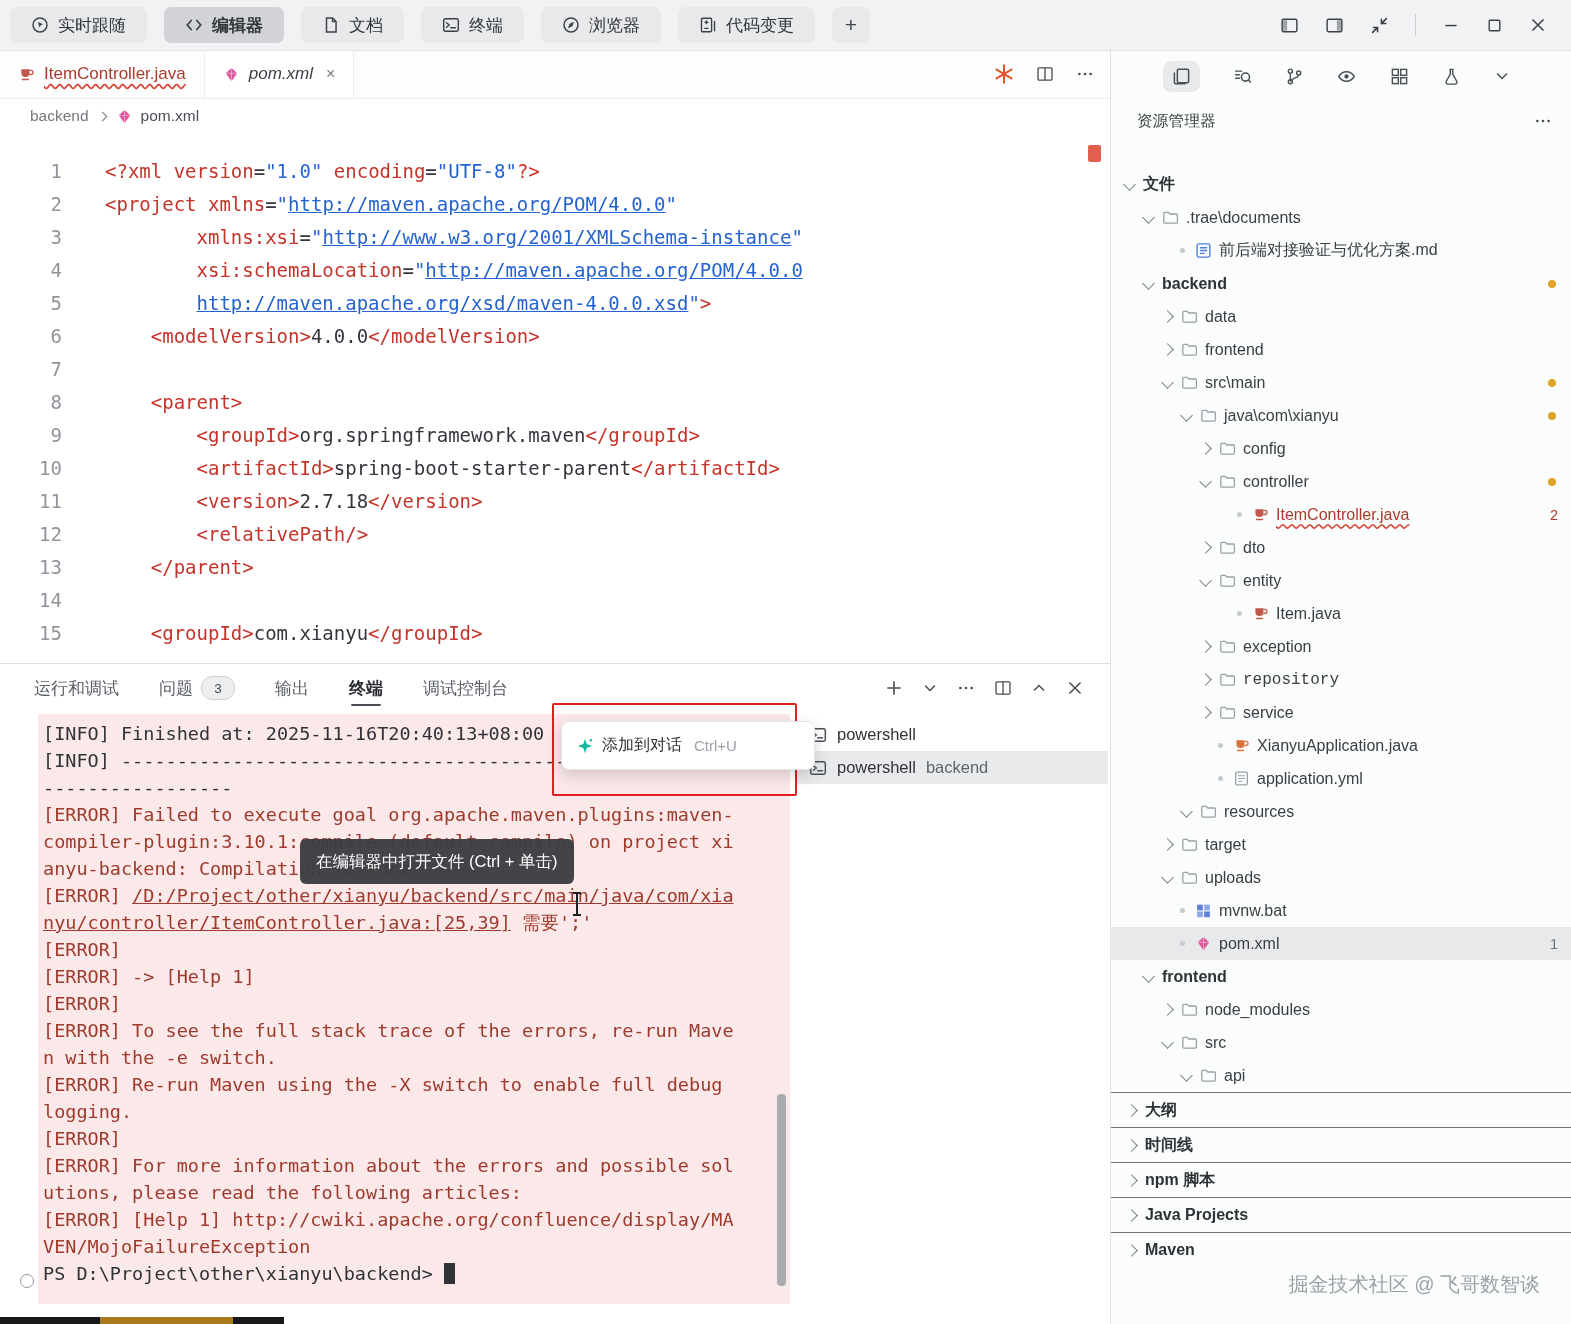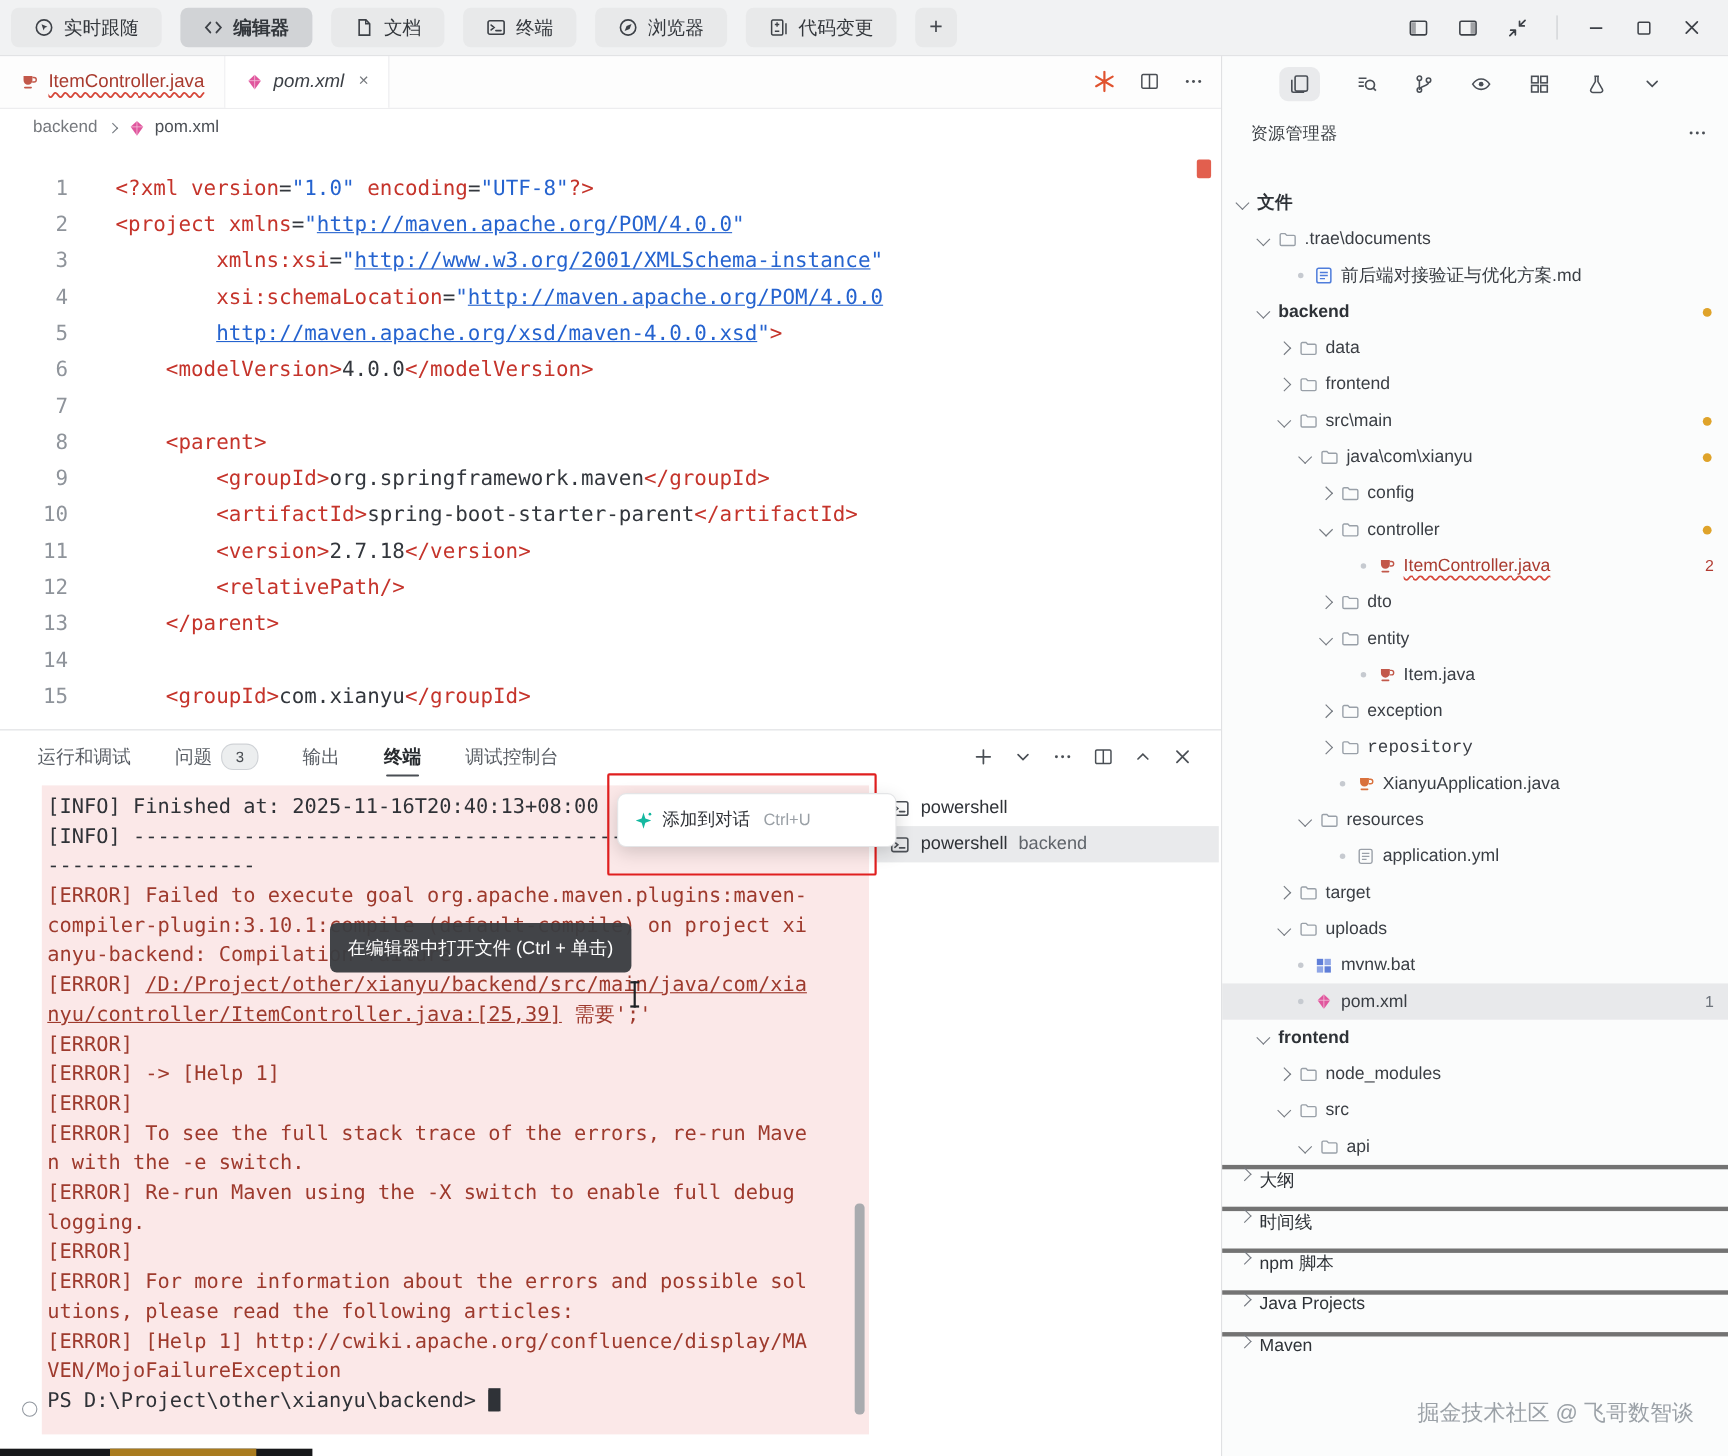--- a/index.html
+++ b/index.html
@@ -85,21 +85,21 @@
 .tree{position:absolute;left:0;top:118px;right:0}
 .tree-row{position:relative;height:33px;display:flex;align-items:center;gap:7px;font-size:16px;color:#3a3e44}
 .tree-row.selected{background:#e8e9eb}
 .tree-row .chev{flex:none;margin-right:2px}
 .chev-sp{display:inline-block;width:10px;flex:none}
 .fdot{width:5px;height:5px;border-radius:50%;background:#c6cad0;flex:none;margin-right:3px}
 .t-bold{font-weight:700;color:#2e3237}
 .mod-dot{position:absolute;right:16px;top:13px;width:8px;height:8px;border-radius:50%;background:#dfa32a}
 .row-badge{position:absolute;right:14px;font-size:14.5px;color:#6e747c}
 .row-badge.err{color:#b23b31}
-.tree-section{height:34px;display:flex;gap:9px;padding-left:16px;font-size:16px;font-weight:400;color:#2e3237;border-top:4px solid #737373}
+.tree-section{height:34px;display:flex;align-items:center;gap:9px;padding-left:16px;font-size:16px;font-weight:700;color:#2e3237;border-top:1px solid #737373}
 .watermark{position:absolute;right:32px;bottom:26px;font-size:20px;color:rgba(138,144,152,.85);white-space:nowrap;z-index:5}
 .taskbar-peek{position:absolute;left:0;bottom:0;width:284px;height:7px;background:#17181a;z-index:40}
 .taskbar-accent{position:absolute;left:100px;top:0;width:133px;height:7px;background:#a97b1e;display:block}
 </style>
 </head>
 <body>
 
 <div class="app">
   <header class="titlebar">
     <div class="tb-tabs" id="tbTabs">
@@ -661,50 +661,59 @@
           <div class="tree-row" style="padding-left: 90px; font-family: Liberation Mono, monospace;">
             <span class="chev right"></span>
             <span class="ic">
               <svg viewBox="0 0 16 16" width="17" height="17">
                 <path d="M1.7 4.3c0-.6.5-1.1 1.1-1.1h3.1l1.5 1.5h6c.6 0 1.1.5 1.1 1.1v6.4c0 .6-.5 1.1-1.1 1.1H2.8c-.6 0-1.1-.5-1.1-1.1V4.3z" fill="none" stroke="#99a0a8" stroke-width="1.2"></path>
               </svg>
             </span>
             <span>repository</span>
           </div>
           <div class="tree-row" style="padding-left: 90px;">
+            <span class="chev right"></span>
+            <span class="ic">
+              <svg viewBox="0 0 16 16" width="17" height="17">
+                <path d="M1.7 4.3c0-.6.5-1.1 1.1-1.1h3.1l1.5 1.5h6c.6 0 1.1.5 1.1 1.1v6.4c0 .6-.5 1.1-1.1 1.1H2.8c-.6 0-1.1-.5-1.1-1.1V4.3z" fill="none" stroke="#99a0a8" stroke-width="1.2"></path>
+              </svg>
+            </span>
+            <span>service</span>
+          </div>
+          <div class="tree-row" style="padding-left: 90px;">
             <span class="chev-sp"></span>
             <span class="fdot"></span>
             <span class="ic">
               <svg viewBox="0 0 16 16" width="17" height="17">
                 <path d="M3.2 3h7.6v3.6a3.8 3.8 0 0 1-7.6 0V3z" fill="#d9713c"></path>
                 <path d="M10.8 4.2h1.4a1.9 1.9 0 0 1 0 3.8h-1.6" fill="none" stroke="#d9713c" stroke-width="1.2"></path>
                 <rect x="3.6" y="12" width="6.8" height="1.5" rx=".7" fill="#d9713c"></rect>
               </svg>
             </span>
             <span>XianyuApplication.java</span>
           </div>
-          <div class="tree-row" style="padding-left: 71px;">
-            <span class="chev down"></span>
-            <span class="ic">
-              <svg viewBox="0 0 16 16" width="17" height="17">
-                <path d="M1.7 4.3c0-.6.5-1.1 1.1-1.1h3.1l1.5 1.5h6c.6 0 1.1.5 1.1 1.1v6.4c0 .6-.5 1.1-1.1 1.1H2.8c-.6 0-1.1-.5-1.1-1.1V4.3z" fill="none" stroke="#99a0a8" stroke-width="1.2"></path>
-              </svg>
-            </span>
-            <span>resources</span>
-          </div>
           <div class="tree-row" style="padding-left: 90px;">
             <span class="chev-sp"></span>
             <span class="fdot"></span>
             <span class="ic">
               <svg viewBox="0 0 16 16" width="17" height="17">
                 <rect x="2.5" y="2" width="11" height="12" rx="1.5" fill="none" stroke="#9aa0a8" stroke-width="1.2"></rect>
                 <path d="M4.8 5.4h6.4M4.8 8h6.4M4.8 10.6h4" stroke="#9aa0a8" stroke-width="1.1"></path>
               </svg>
             </span>
             <span>application.yml</span>
+          </div>
+          <div class="tree-row" style="padding-left: 71px;">
+            <span class="chev down"></span>
+            <span class="ic">
+              <svg viewBox="0 0 16 16" width="17" height="17">
+                <path d="M1.7 4.3c0-.6.5-1.1 1.1-1.1h3.1l1.5 1.5h6c.6 0 1.1.5 1.1 1.1v6.4c0 .6-.5 1.1-1.1 1.1H2.8c-.6 0-1.1-.5-1.1-1.1V4.3z" fill="none" stroke="#99a0a8" stroke-width="1.2"></path>
+              </svg>
+            </span>
+            <span>resources</span>
           </div>
           <div class="tree-row" style="padding-left: 52px;">
             <span class="chev right"></span>
             <span class="ic">
               <svg viewBox="0 0 16 16" width="17" height="17">
                 <path d="M1.7 4.3c0-.6.5-1.1 1.1-1.1h3.1l1.5 1.5h6c.6 0 1.1.5 1.1 1.1v6.4c0 .6-.5 1.1-1.1 1.1H2.8c-.6 0-1.1-.5-1.1-1.1V4.3z" fill="none" stroke="#99a0a8" stroke-width="1.2"></path>
               </svg>
             </span>
             <span>target</span>
           </div>

